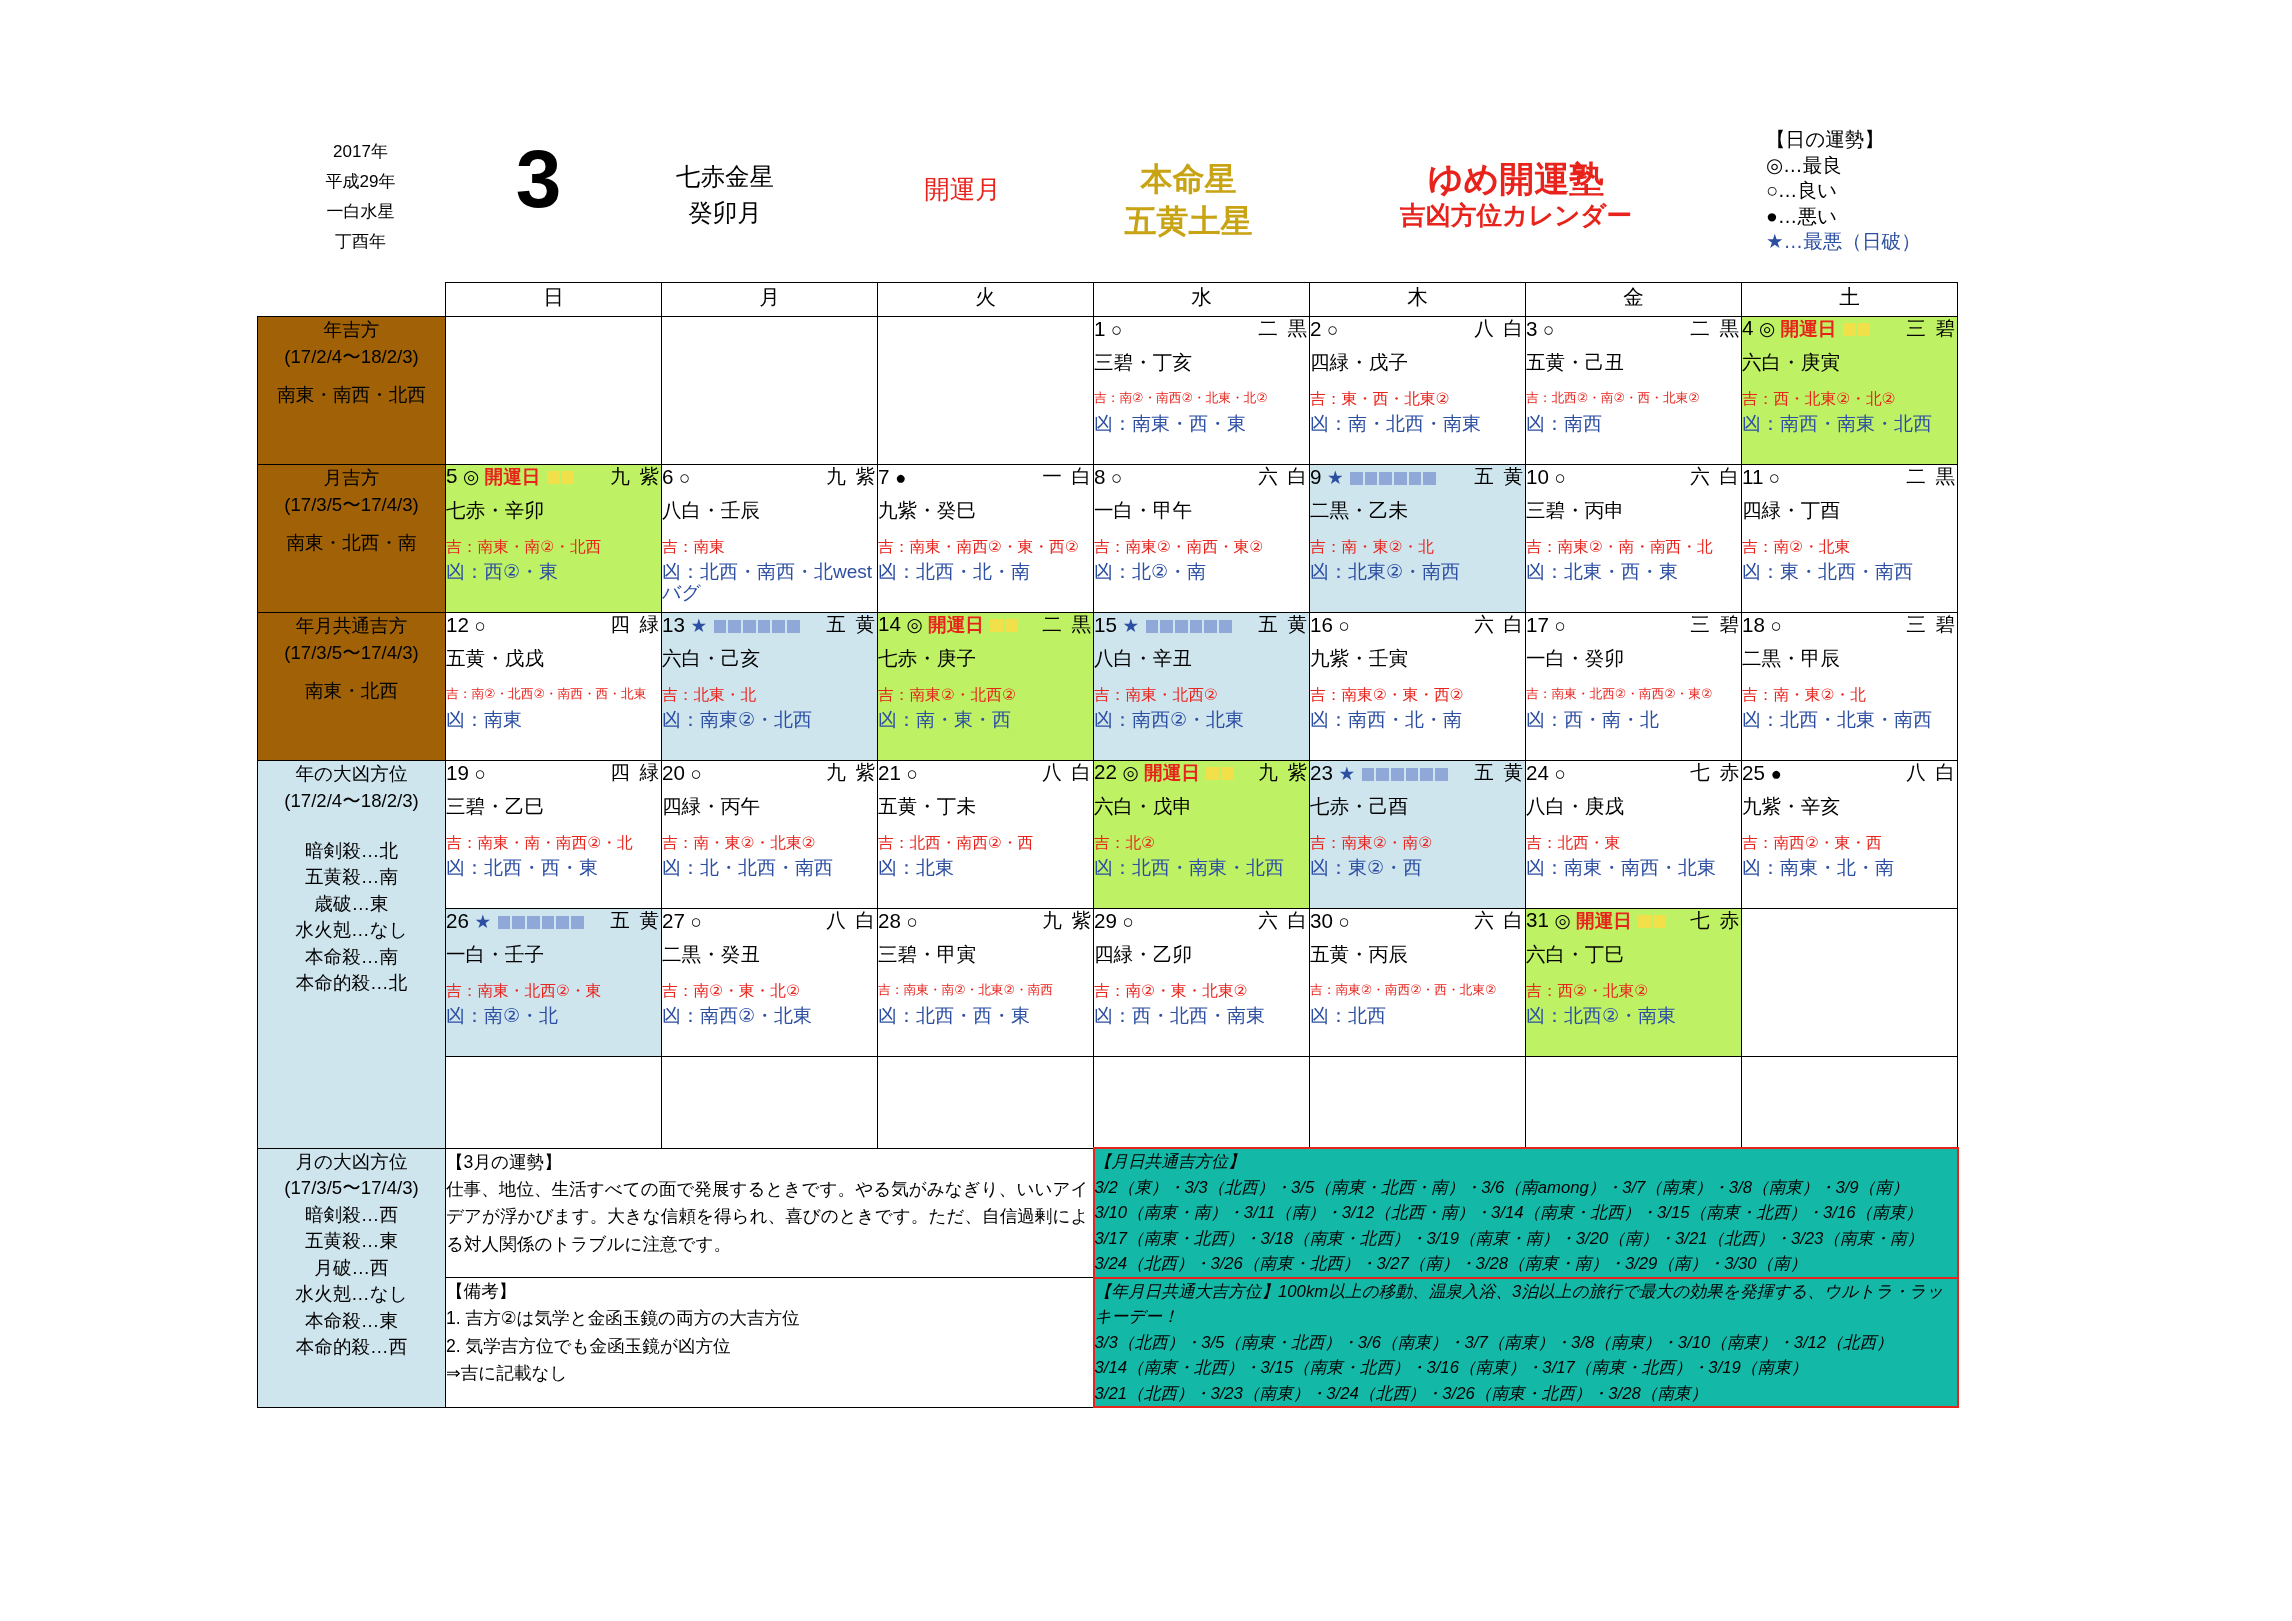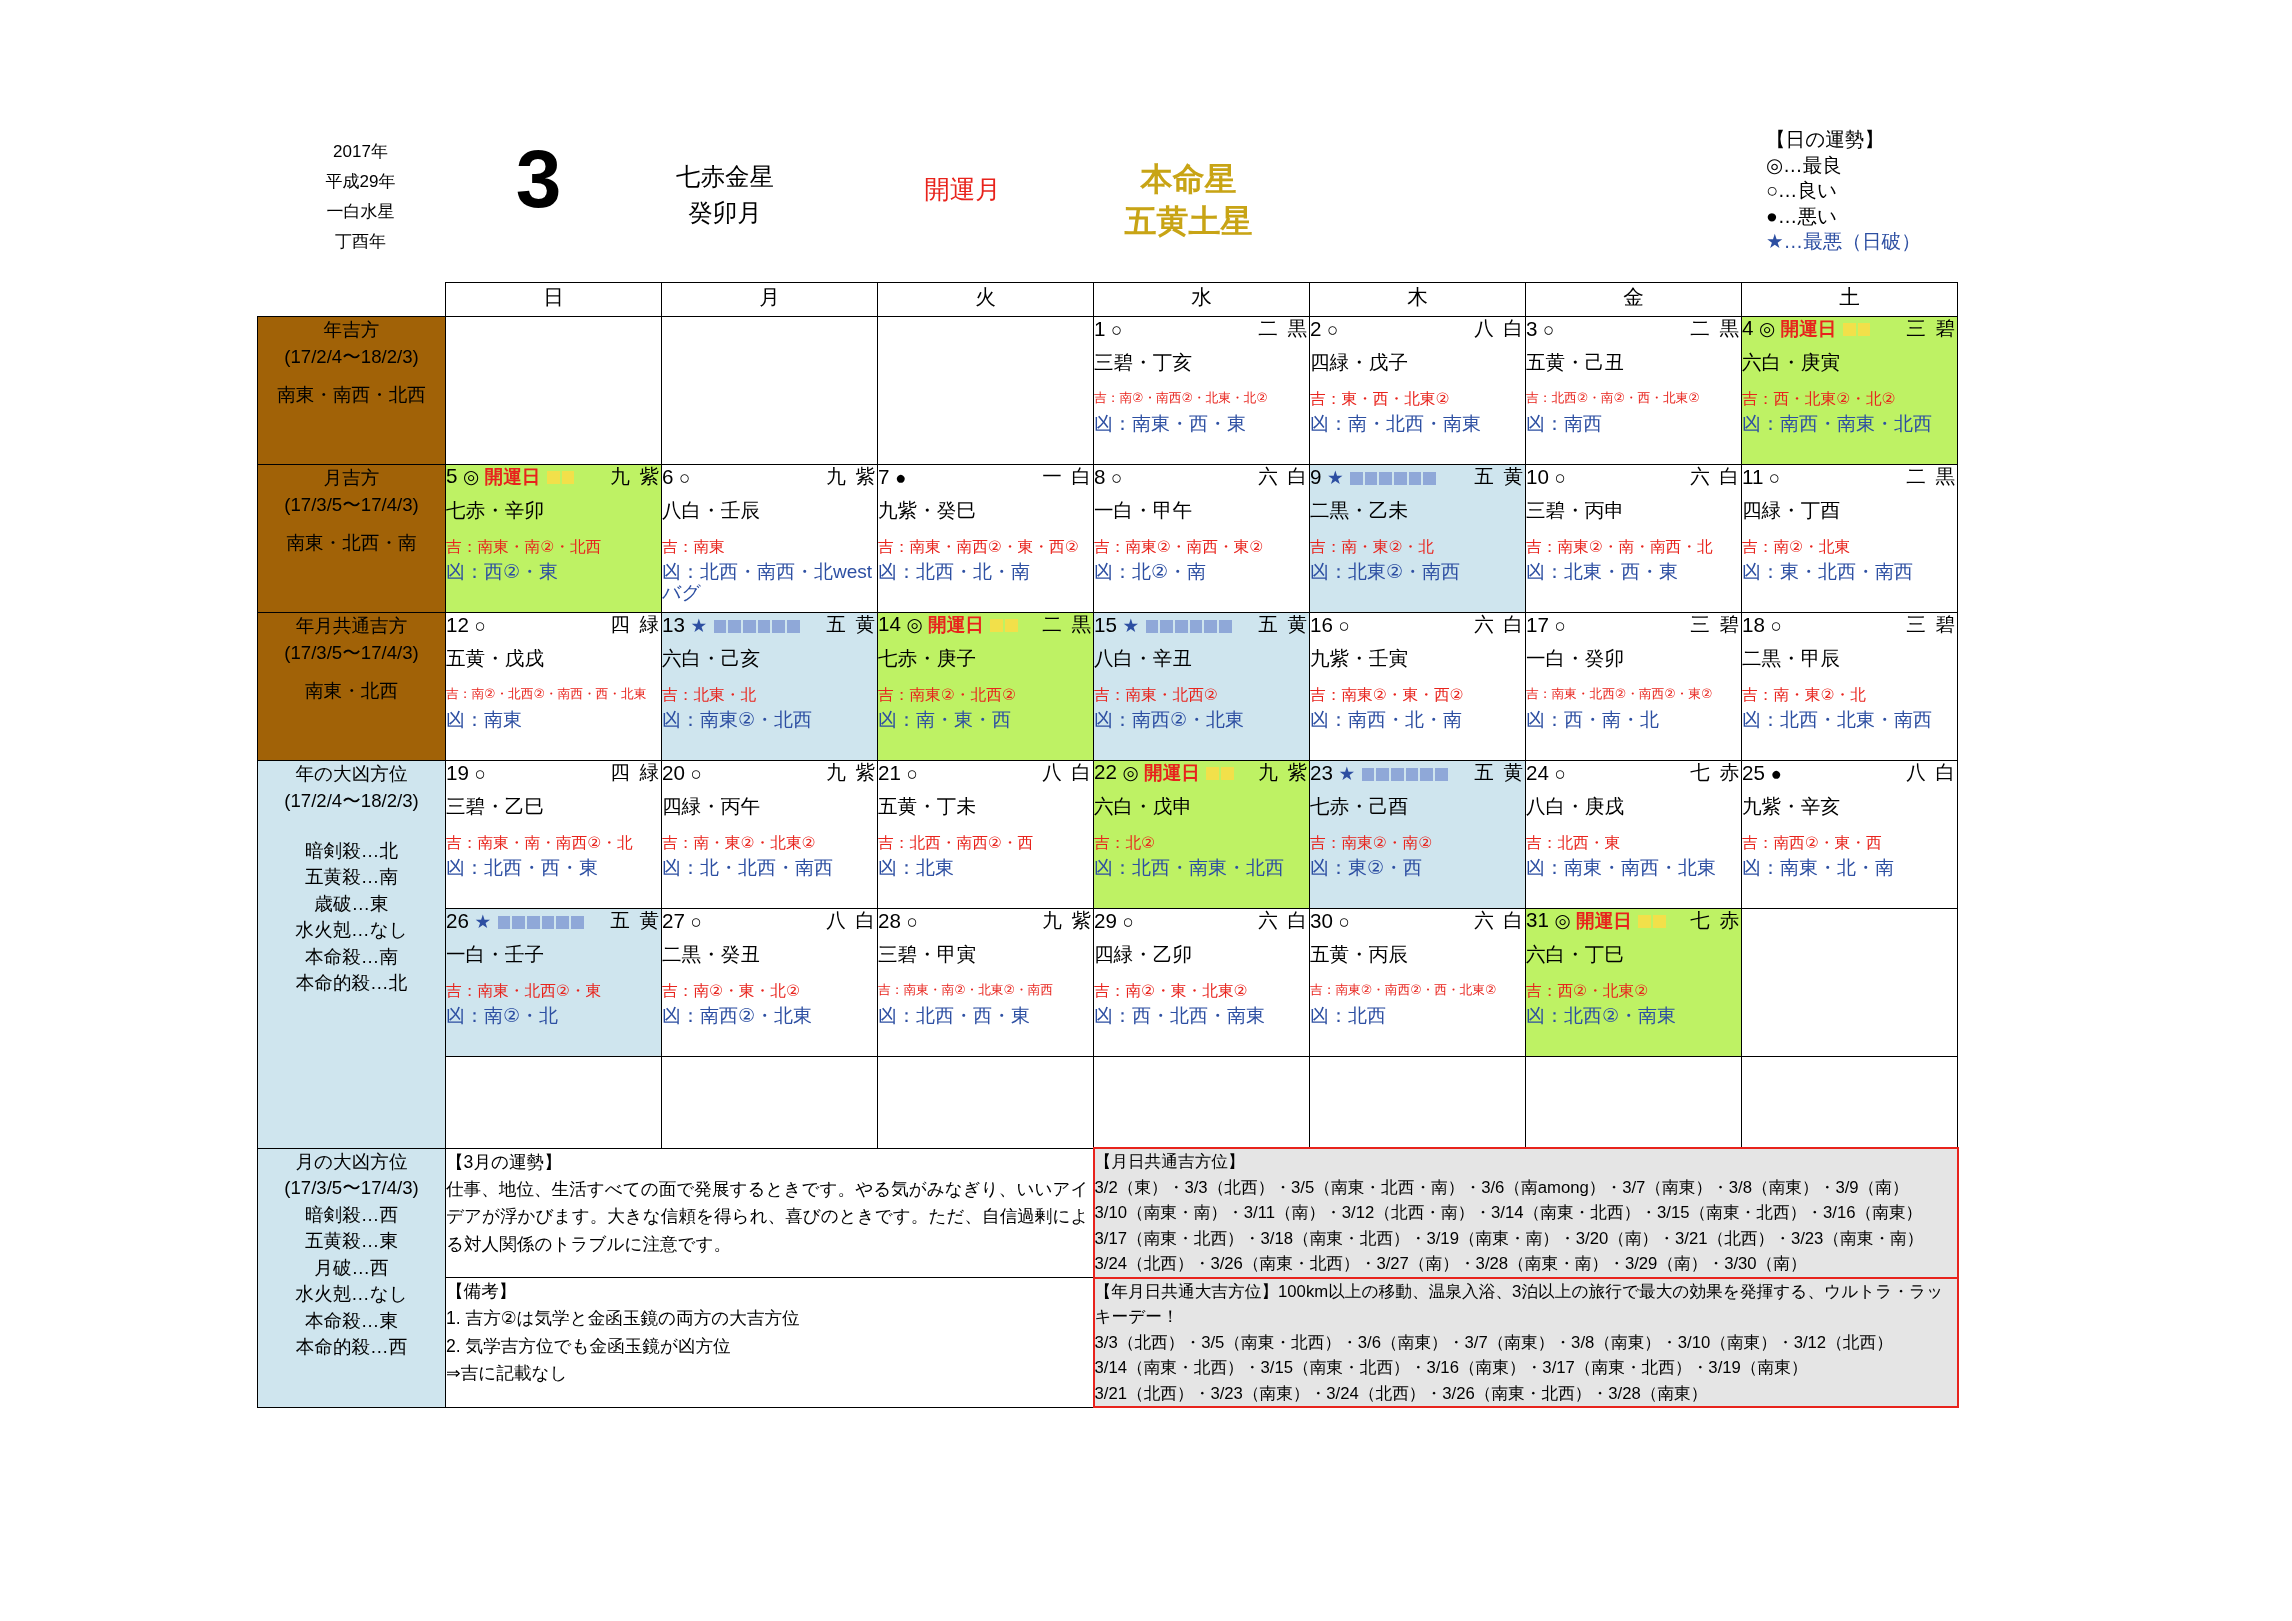--- a/index.html
+++ b/index.html
@@ -47,21 +47,21 @@
   .ganzhi{margin-top:8.8px;font-size:19.6px;}
   .kichi{color:#e8231c;font-size:15.7px;margin-top:11.8px;line-height:21.6px;}
   .kichi.sm{font-size:12.7px;}
   .kyou{color:#2d4fa2;font-size:19px;margin-top:2.9px;line-height:21.6px;}
   .emptyrow td{height:90px;}
 
   
   .botleft{background:#cfe5ee;text-align:center;font-size:18.6px;line-height:26.5px;padding:9.8px 3.9px;margin-left:24px;}
   .notebox{padding:8.8px 11.8px;font-size:17.6px;line-height:27.4px;}
   .notebox .ttl{font-size:17.6px;}
-  .pinkbox{background:#e5e5e5;padding:8.8px 11.8px;font-size:16.7px;line-height:25.5px;}
+  .pinkbox{background:#14b8a6;padding:8.8px 11.8px;font-size:16.7px;line-height:25.5px;font-style:italic;}
   td.redb{border:2px solid #e8231c !important;}
 </style>
 </head>
 <body>
 
 <div class="page">
 
   <div class="header">
     <div class="hdr-years">
       <div>2017年</div>
@@ -71,20 +71,24 @@
     </div>
     <div class="hdr-month">3</div>
     <div class="hdr-star">
       <div>七赤金星</div>
       <div>癸卯月</div>
     </div>
     <div class="hdr-kaiun">開運月</div>
     <div class="hdr-honmei">
       <div>本命星</div>
       <div>五黄土星</div>
+    </div>
+    <div class="hdr-title">
+      <div class="t1">ゆめ開運塾</div>
+      <div class="t2">吉凶方位カレンダー</div>
     </div>
     <div class="hdr-legend">
       <div>【日の運勢】</div>
       <div>◎…最良</div>
       <div>○…良い</div>
       <div>●…悪い</div>
       <div class="b">★…最悪（日破）</div>
     </div>
   </div>
 

